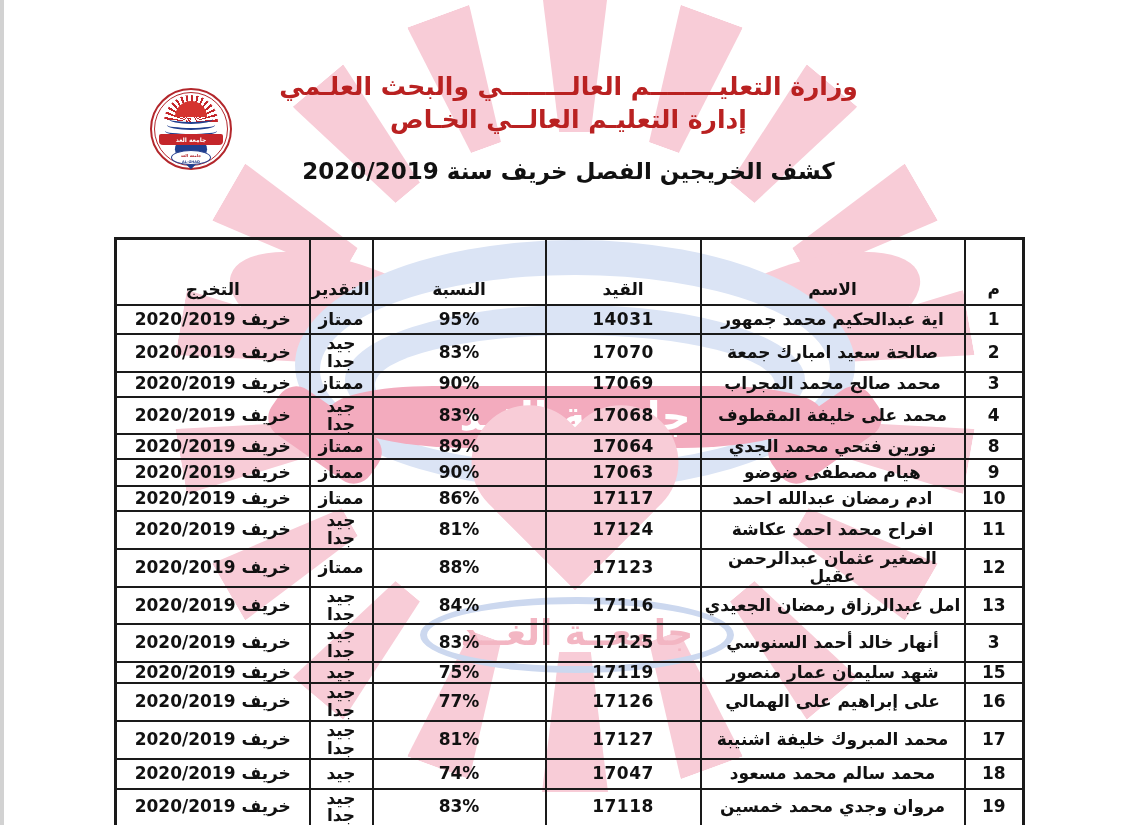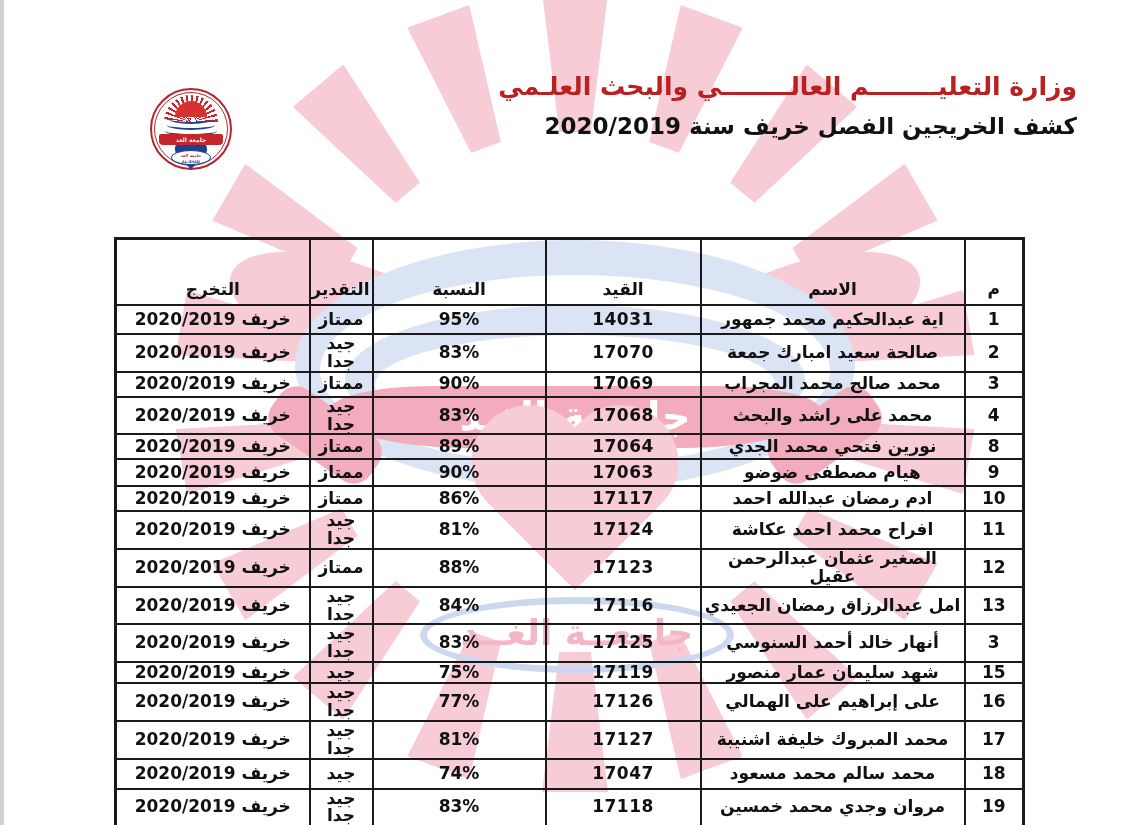--- a/index.html
+++ b/index.html
@@ -85,24 +85,24 @@
   .logo-heart::after{left:0;transform:rotate(45deg);transform-origin:100% 100%;}
   .logo-oval{
     position:absolute;left:21px;top:62px;width:40px;height:15px;background:#fff;
     border:1.5px solid #27408f;border-radius:50%;z-index:3;
     font-size:4px;line-height:6px;text-align:center;color:#b3272c;font-weight:bold;
     overflow:hidden;padding-top:2px;box-sizing:border-box;
   }
   .logo-oval .blue{color:#27408f;display:block;font-size:3.5px;}
 
   
-  .titles{position:absolute;left:60px;right:60px;top:70px;z-index:2;}
+  .titles{position:absolute;left:60px;right:60px;top:70px;z-index:2;text-align:center;}
   .t{font-weight:bold;white-space:nowrap;}
   .t.red{color:#b92121;font-size:25px;line-height:33px;}
-  .t.black{color:#111111;font-size:23px;line-height:30px;margin-top:8px;}
+  .t.black{color:#111111;font-size:23px;line-height:30px;margin-top:20px;}
 
   
   table.grads{
     position:absolute;left:114px;top:237px;width:908px;z-index:2;
     border-collapse:collapse;table-layout:fixed;background:transparent;
   }
   table.grads th,table.grads td{
     border:2px solid #1a1a1a;text-align:center;vertical-align:middle;
     padding:0 2px;color:#111;font-weight:bold;font-size:17px;line-height:1.05;
     overflow:visible;background:transparent;
@@ -164,20 +164,21 @@
   <div class="logo-banner">جامعة الغد</div>
   <div class="logo-heart"></div>
   <div class="logo-oval">
     <span>جامعة الغد</span>
     <span class="blue">AL-GHAD UNIVERSITY</span>
   </div>
 </div>
 
 <div class="titles">
   <div class="t red">وزارة التعليــــــــم العالــــــــي والبحث العلـمي</div>
+  <div class="t red">إدارة التعليـم العالــي الخـاص</div>
   <div class="t black">كشف الخريجين الفصل خريف سنة 2020/2019</div>
 </div>
 
 <table class="grads" dir="rtl">
   <colgroup>
     <col style="width:59px">
     <col style="width:264px">
     <col style="width:155px">
     <col style="width:173px">
     <col style="width:63px">
@@ -213,21 +214,21 @@
       <tr style="height: 25px;">
         <td class="num">3</td>
         <td class="name">محمد صالح محمد المجراب</td>
         <td class="id">17069</td>
         <td class="pct">90%</td>
         <td class="grade">ممتاز</td>
         <td class="term">خريف 2020/2019</td>
       </tr>
       <tr style="height: 25px;">
         <td class="num">4</td>
-        <td class="name">محمد على راشد والبحث</td>
+        <td class="name">محمد على خليفة المقطوف</td>
         <td class="id">17068</td>
         <td class="pct">83%</td>
         <td class="grade">جيد جدا</td>
         <td class="term">خريف 2020/2019</td>
       </tr>
       <tr style="height: 25px;">
         <td class="num">8</td>
         <td class="name">نورين فتحي محمد الجدي</td>
         <td class="id">17064</td>
         <td class="pct">89%</td>

